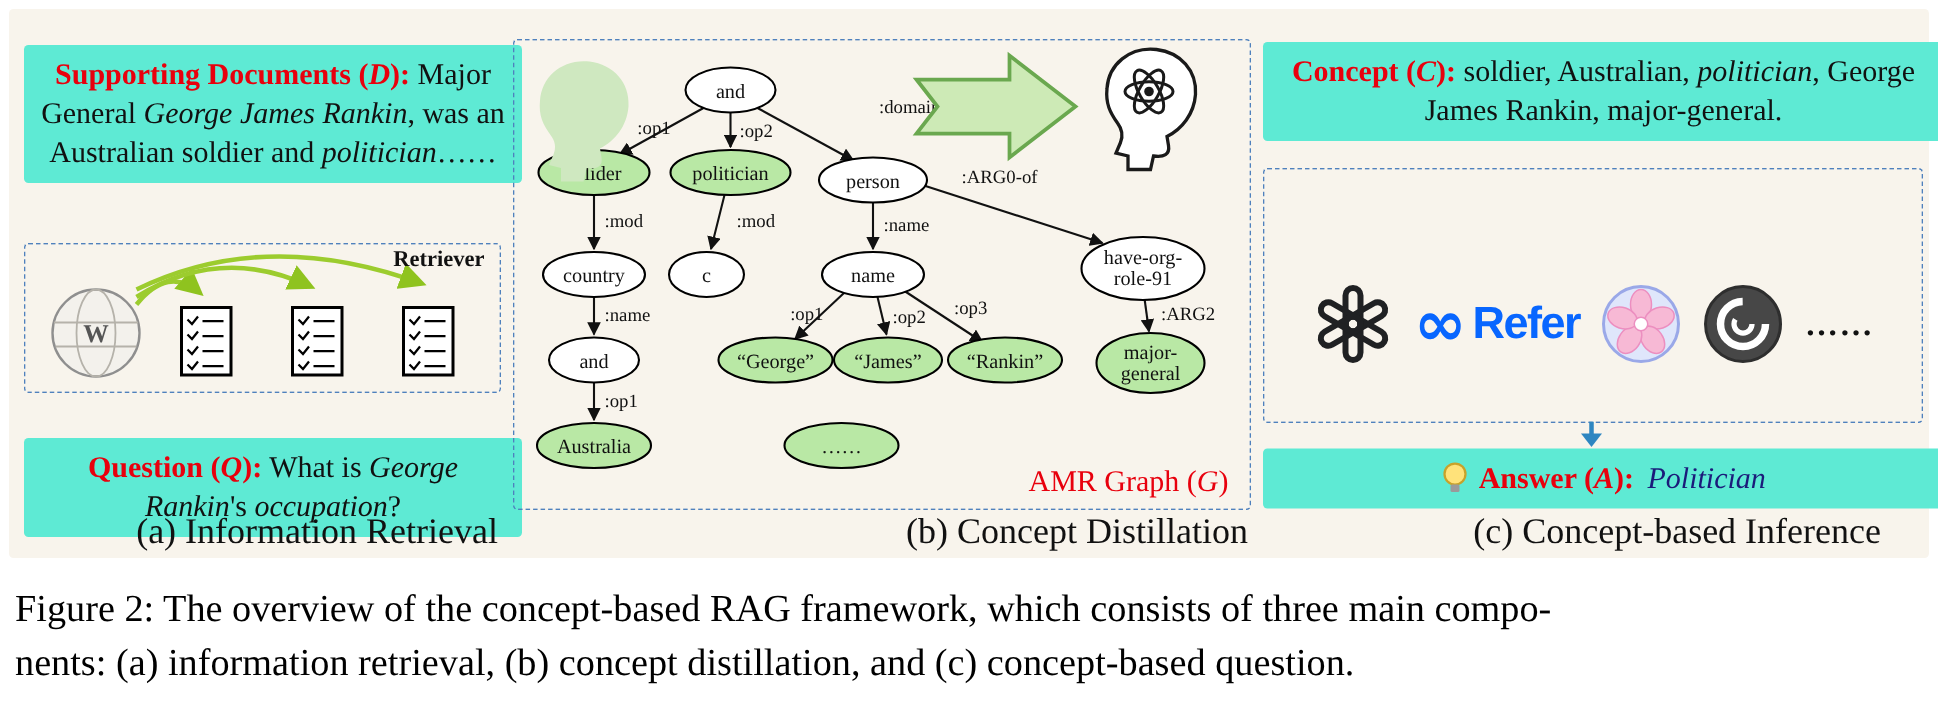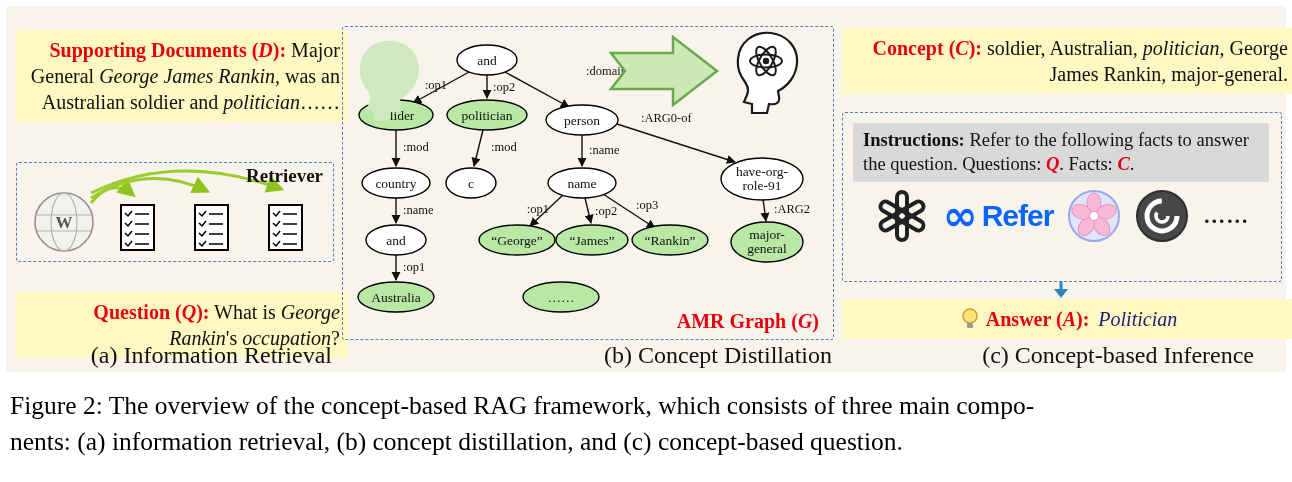--- a/index.html
+++ b/index.html
@@ -1,27 +1,27 @@
 <!DOCTYPE html>
 <html><head>
 <meta charset="utf-8">
 <style>
   html,body{margin:0;padding:0;}
   body{width:1292px;height:482px;position:relative;background:#ffffff;
        font-family:"Liberation Serif",serif;color:#111;overflow:hidden;}
   .figbg{position:absolute;left:6px;top:6px;width:1280px;height:366px;background:#f8f4ec;border-radius:3px;}
   .abs{position:absolute;}
-  .bluebox{background:#fef9c3;border-radius:3px;text-align:right;font-size:20px;line-height:1.3;padding:7px 8px;}
+  .bluebox{background:#5eead4;border-radius:3px;text-align:center;font-size:20px;line-height:1.3;padding:7px 8px;}
   .lbl{color:#e8000d;font-weight:bold;}
   .scr{font-style:italic;font-family:"Liberation Serif",serif;}
   .it{font-style:italic;}
   .dashed{border:1.6px dashed #4f81bd;border-radius:3px;background:transparent;}
   .pcap{font-size:24px;text-align:right;color:#111;}
-  .retlabel{position:absolute;right:10px;top:2px;font-weight:bold;font-size:19px;}
-  .amrlabel{position:absolute;right:14px;bottom:6px;color:#e8000d;font-weight:bold;font-size:20px;}
+  .retlabel{position:absolute;right:10px;top:2px;font-weight:bold;font-size:15px;}
+  .amrlabel{position:absolute;right:14px;bottom:6px;color:#e8000d;font-weight:normal;font-size:20px;}
   .graph text{font-family:"Liberation Serif",serif;}
   .nlab{font-size:13.5px;fill:#111;}
   .elab{font-size:12.5px;fill:#111;}
   .instr{background:#d9d9d9;border-radius:2px;font-size:18.5px;line-height:1.32;padding:5px 10px;text-align:left;}
   .instr .q{color:#e8000d;font-weight:bold;font-style:italic;}
   .logorow{position:absolute;left:0;right:0;top:76px;display:flex;align-items:center;justify-content:center;gap:14px;}
   .metaword{font-family:"Liberation Sans",sans-serif;font-weight:bold;font-size:30px;color:#0866ff;letter-spacing:-1px;}
   .inf{font-family:"DejaVu Sans",sans-serif;font-weight:bold;font-size:42px;color:#0866ff;line-height:0.9;}
   .dots-after{font-size:22px;font-weight:bold;letter-spacing:1px;}
   .answer{display:flex;align-items:center;justify-content:center;gap:7px;font-size:20px;}
@@ -229,23 +229,20 @@
   <div class="amrlabel"><span>AMR Graph (</span><span class="scr">G</span><span>)</span></div>
 </div>
 
 <div class="abs pcap" style="left:342px;top:342px;width:490px;">(b) Concept Distillation</div>
 
 <div class="abs bluebox" style="left:842px;top:28px;width:438px;">
   <span class="lbl"><span>Concept (</span><span class="scr">C</span><span>):</span></span><span><span> soldier, Australian, </span><span class="it">politician</span><span>, George James Rankin, major-general.</span></span>
 </div>
 
 <div class="abs dashed" style="left:842px;top:112px;width:438px;height:168px;">
-  <div class="abs instr" style="left:10px;top:10px;width:396px;">
-    <b>Instructions:</b><span> Refer to the following facts to answer the question. Questions: </span><span class="q scr">Q</span><span>. Facts: </span><span class="q scr">C</span><span>.</span>
-  </div>
 
   <div class="logorow">
 
     <svg width="54" height="54" viewBox="0 0 54 54">
       <g fill="none" stroke="#202123" stroke-width="4">
         <rect x="22" y="3" width="10" height="29" rx="5"></rect>
         <rect x="22" y="3" width="10" height="29" rx="5" transform="rotate(60 27 27)"></rect>
         <rect x="22" y="3" width="10" height="29" rx="5" transform="rotate(120 27 27)"></rect>
         <rect x="22" y="3" width="10" height="29" rx="5" transform="rotate(180 27 27)"></rect>
         <rect x="22" y="3" width="10" height="29" rx="5" transform="rotate(240 27 27)"></rect>

